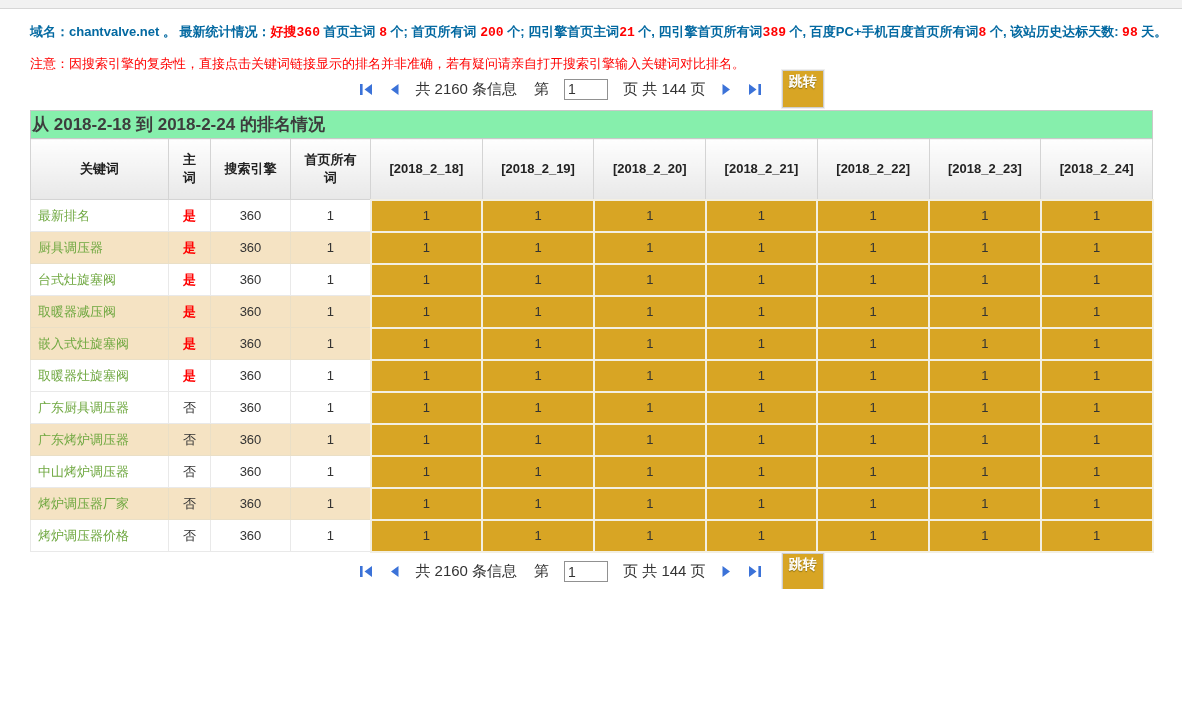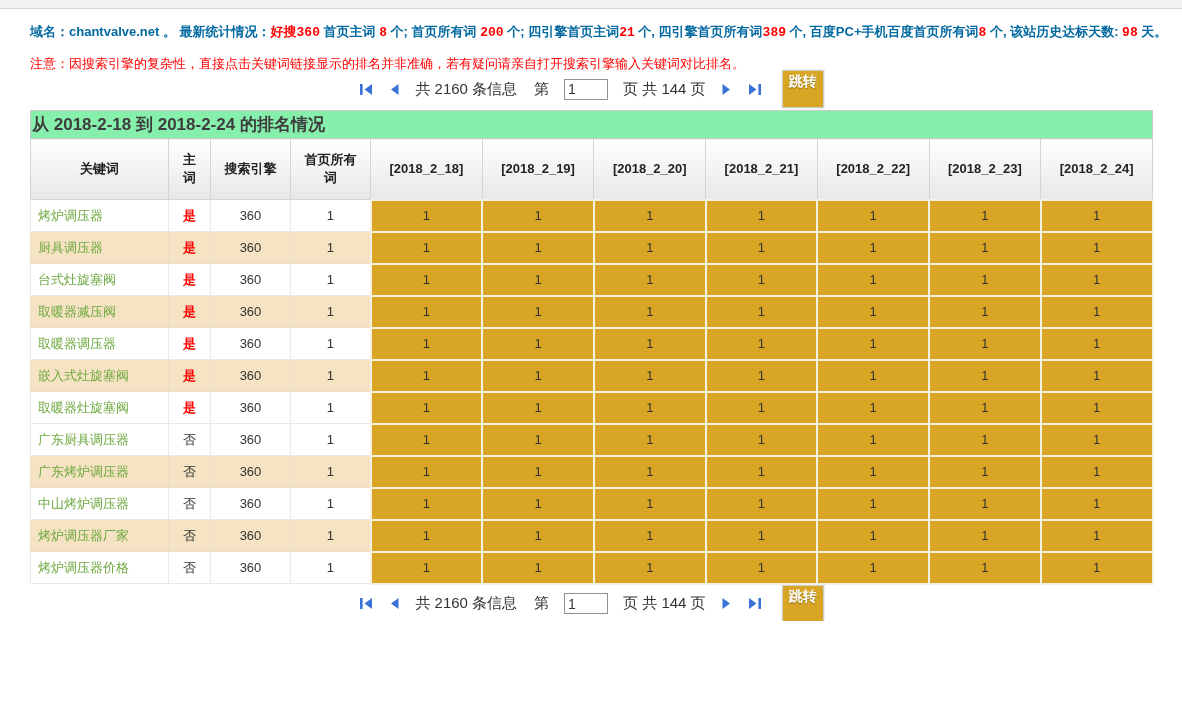--- a/index.html
+++ b/index.html
@@ -196,21 +196,21 @@
           <th>[2018_2_19]</th>
           <th>[2018_2_20]</th>
           <th>[2018_2_21]</th>
           <th>[2018_2_22]</th>
           <th>[2018_2_23]</th>
           <th>[2018_2_24]</th>
         </tr>
     </thead>
     <tbody id="table-body">
         <tr class="row-odd">
-          <td class="base keyword">烤炉调压器</td>
+          <td class="base keyword">最新排名</td>
           <td class="base main-yes">是</td>
           <td class="base">360</td>
           <td class="base">1</td>
           <td class="rank-cell">1</td>
           <td class="rank-cell">1</td>
           <td class="rank-cell">1</td>
           <td class="rank-cell">1</td>
           <td class="rank-cell">1</td>
           <td class="rank-cell">1</td>
           <td class="rank-cell">1</td>
@@ -236,33 +236,20 @@
           <td class="rank-cell">1</td>
           <td class="rank-cell">1</td>
           <td class="rank-cell">1</td>
           <td class="rank-cell">1</td>
           <td class="rank-cell">1</td>
           <td class="rank-cell">1</td>
           <td class="rank-cell">1</td>
         </tr>
         <tr class="row-even">
           <td class="base keyword">取暖器减压阀</td>
-          <td class="base main-yes">是</td>
-          <td class="base">360</td>
-          <td class="base">1</td>
-          <td class="rank-cell">1</td>
-          <td class="rank-cell">1</td>
-          <td class="rank-cell">1</td>
-          <td class="rank-cell">1</td>
-          <td class="rank-cell">1</td>
-          <td class="rank-cell">1</td>
-          <td class="rank-cell">1</td>
-        </tr>
-        <tr class="row-odd">
-          <td class="base keyword">取暖器调压器</td>
           <td class="base main-yes">是</td>
           <td class="base">360</td>
           <td class="base">1</td>
           <td class="rank-cell">1</td>
           <td class="rank-cell">1</td>
           <td class="rank-cell">1</td>
           <td class="rank-cell">1</td>
           <td class="rank-cell">1</td>
           <td class="rank-cell">1</td>
           <td class="rank-cell">1</td>

